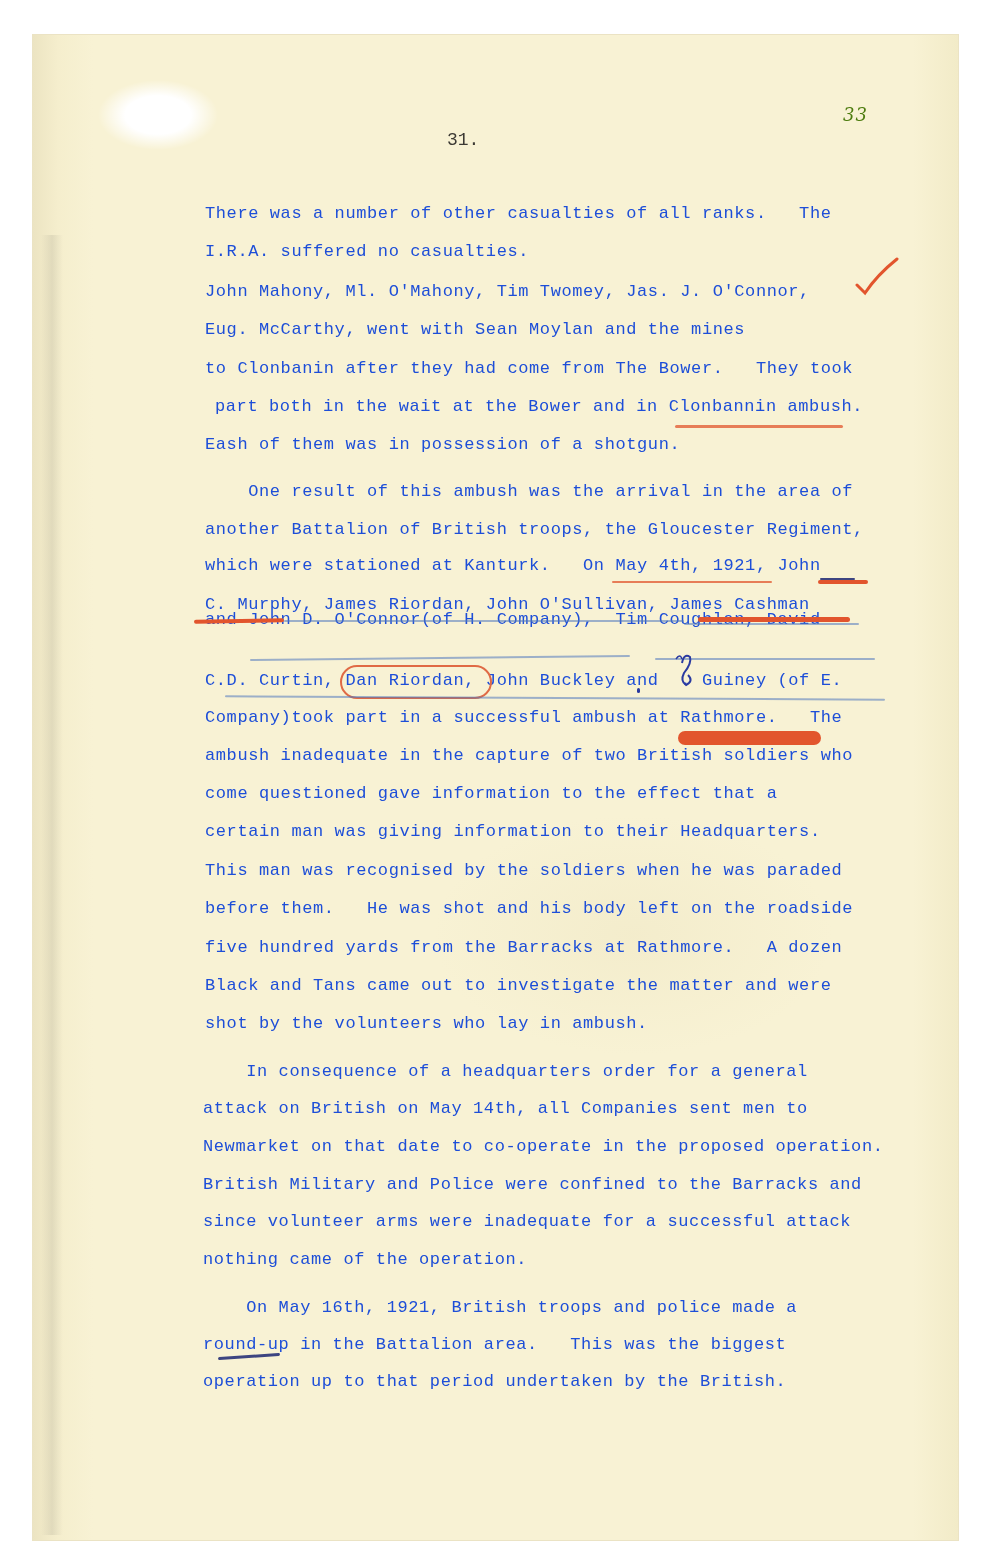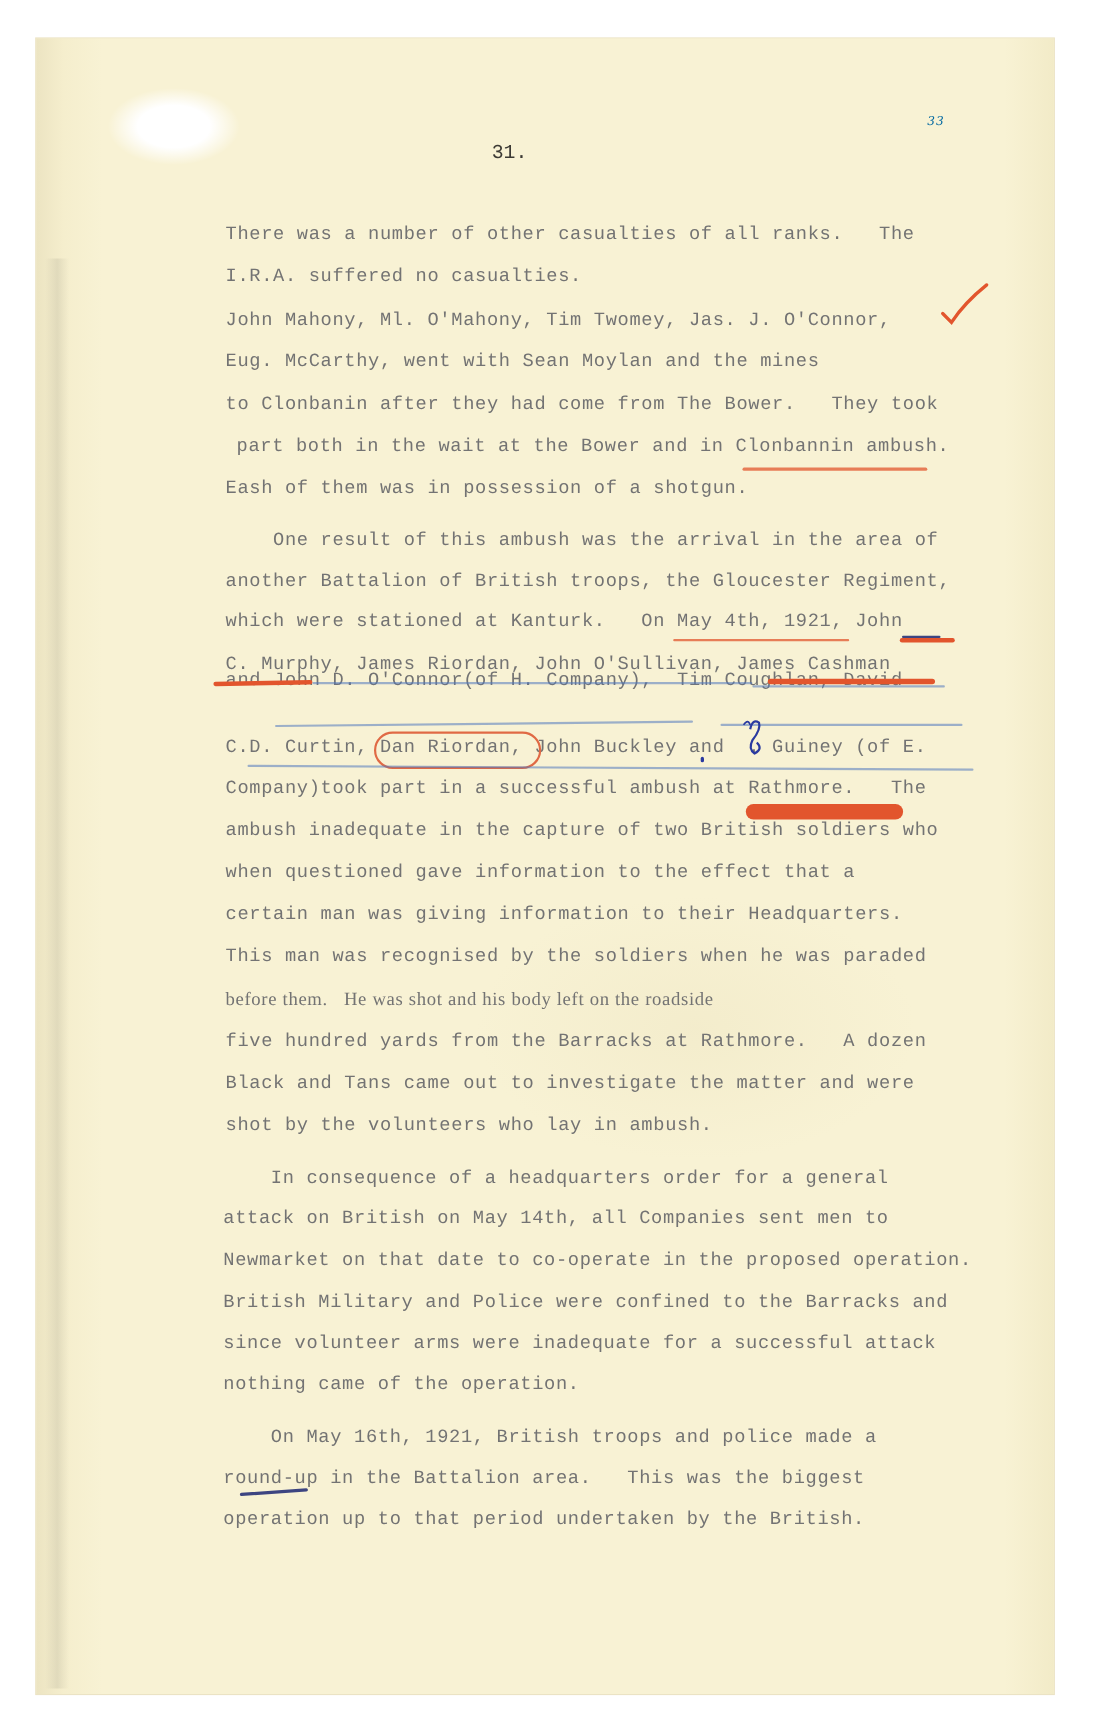--- a/index.html
+++ b/index.html
@@ -33,38 +33,38 @@
       width: 22px;
       height: 1300px;
       background: linear-gradient(90deg, rgba(200,195,170,0) 0%, rgba(190,185,160,0.35) 50%, rgba(200,195,170,0) 100%);
     }
     .folio {
       position: absolute;
       left: 843px;
       top: 104px;
       font-family: "DejaVu Serif", serif;
       font-style: italic;
-      font-size: 11px;
-      color: #0369a1;
+      font-size: 18px;
+      color: #4d7c0f;
       letter-spacing: 1px;
     }
     .page-number {
       position: absolute;
       left: 447px;
       top: 130px;
       font-family: "Liberation Mono", monospace;
       font-size: 18px;
       color: #3c3a34;
     }
     .line {
       position: absolute;
       font-family: "Liberation Mono", monospace;
       font-size: 17px;
       letter-spacing: 0.6px;
-      color: #737373;
+      color: #1d4ed8;
       white-space: pre;
       line-height: 20px;
     }
     .mark {
       position: absolute;
       border-radius: 3px;
     }
     .red { background: #e2552d; }
     .red-soft { background: rgba(226,85,45,0.75); }
     .blue { background: rgba(80,120,190,0.55); }
@@ -97,24 +97,24 @@
 <div class="line" style="left:205px;top:435px;">Eash of them was in possession of a shotgun.</div>
 
 <div class="line" style="left:205px;top:482px;">    One result of this ambush was the arrival in the area of</div>
 <div class="line" style="left:205px;top:520px;">another Battalion of British troops, the Gloucester Regiment,</div>
 <div class="line" style="left:205px;top:556px;">which were stationed at Kanturk.   On May 4th, 1921, John</div>
 <div class="line" style="left:205px;top:595px;">C. Murphy, James Riordan, John O'Sullivan, James Cashman</div>
 <div class="line" style="left:205px;top:610px;">and John D. O'Connor(of H. Company),  Tim Coughlan, David</div>
 <div class="line" style="left:205px;top:671px;">C.D. Curtin, Dan Riordan, John Buckley and  . Guiney (of E.</div>
 <div class="line" style="left:205px;top:708px;">Company)took part in a successful ambush at Rathmore.   The</div>
 <div class="line" style="left:205px;top:746px;">ambush inadequate in the capture of two British soldiers who</div>
-<div class="line" style="left:205px;top:784px;">when questioned gave information to the effect that a</div>
+<div class="line" style="left:205px;top:784px;">come questioned gave information to the effect that a</div>
 <div class="line" style="left:205px;top:822px;">certain man was giving information to their Headquarters.</div>
 <div class="line" style="left:205px;top:861px;">This man was recognised by the soldiers when he was paraded</div>
-<div class="line" style="left:205px;top:899px;font-family:Liberation Serif, serif;">before them.   He was shot and his body left on the roadside</div>
+<div class="line" style="left:205px;top:899px;">before them.   He was shot and his body left on the roadside</div>
 <div class="line" style="left:205px;top:938px;">five hundred yards from the Barracks at Rathmore.   A dozen</div>
 <div class="line" style="left:205px;top:976px;">Black and Tans came out to investigate the matter and were</div>
 <div class="line" style="left:205px;top:1014px;text-align:right;">shot by the volunteers who lay in ambush.</div>
 
 <div class="line" style="left:203px;top:1062px;">    In consequence of a headquarters order for a general</div>
 <div class="line" style="left:203px;top:1099px;">attack on British on May 14th, all Companies sent men to</div>
 <div class="line" style="left:203px;top:1137px;">Newmarket on that date to co-operate in the proposed operation.</div>
 <div class="line" style="left:203px;top:1175px;">British Military and Police were confined to the Barracks and</div>
 <div class="line" style="left:203px;top:1212px;">since volunteer arms were inadequate for a successful attack</div>
 <div class="line" style="left:203px;top:1250px;">nothing came of the operation.</div>

